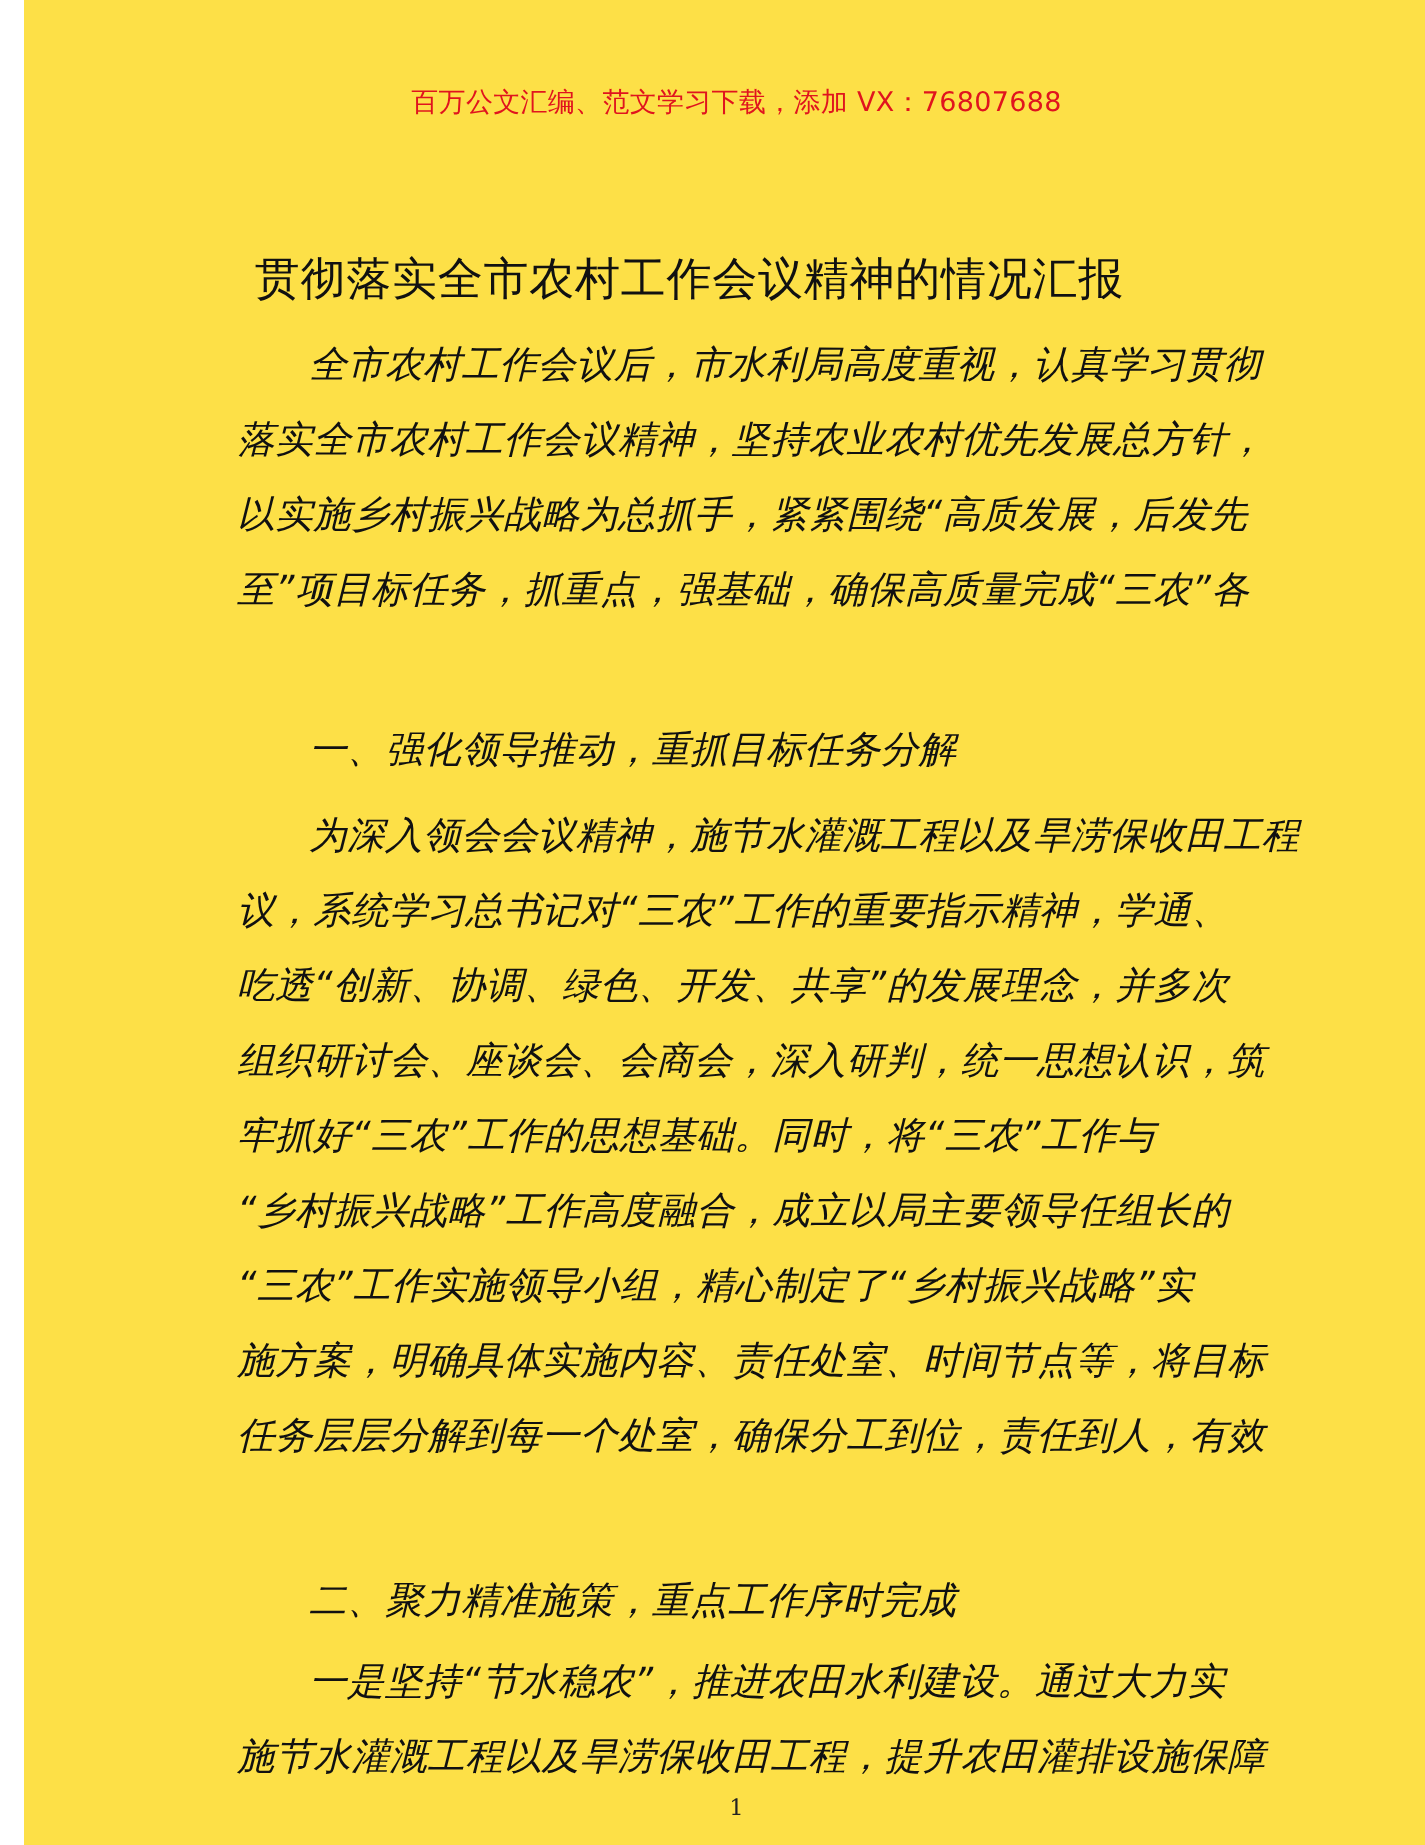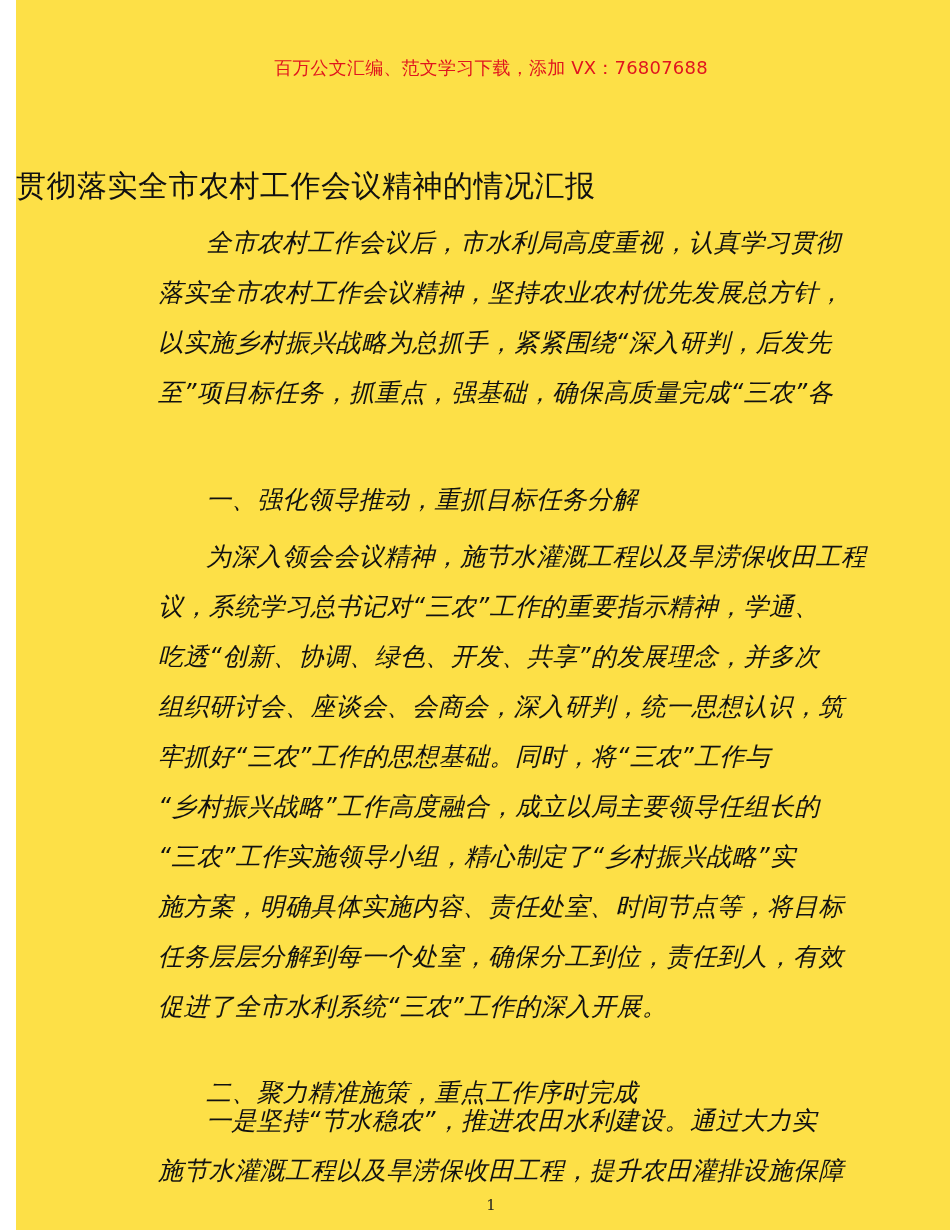--- a/index.html
+++ b/index.html
@@ -31,21 +31,21 @@
     text-align: center;
     font-size: 18px;
     color: #e0141e;
     letter-spacing: 0.2px;
   }
   .title {
     position: absolute;
     top: 166px;
     left: 0;
     width: 887px;
-    text-align: left;
+    text-align: center;
     font-size: 30px;
     color: #111111;
     letter-spacing: 0.5px;
   }
   .line {
     position: absolute;
     left: 142px;
     width: 680px;
     font-size: 25px;
     line-height: 34px;
@@ -69,35 +69,34 @@
 </head>
 <body>
 
 <div class="page">
   <div class="banner">百万公文汇编、范文学习下载，添加 VX：76807688</div>
 
   <div class="title">贯彻落实全市农村工作会议精神的情况汇报</div>
 
   <div class="line indent" style="top:226px">全市农村工作会议后，市水利局高度重视，认真学习贯彻</div>
   <div class="line" style="top:276px">落实全市农村工作会议精神，坚持农业农村优先发展总方针，</div>
-  <div class="line" style="top:326px">以实施乡村振兴战略为总抓手，紧紧围绕“深入研判，后发先</div>
+  <div class="line" style="top:326px">以实施乡村振兴战略为总抓手，紧紧围绕“高质发展，后发先</div>
   <div class="line" style="top:376px">至”项目标任务，抓重点，强基础，确保高质量完成“三农”各</div>
 
   <div class="line indent" style="top:483px">一、强化领导推动，重抓目标任务分解</div>
 
   <div class="line indent" style="top:540px">为深入领会会议精神，施节水灌溉工程以及旱涝保收田工程</div>
   <div class="line" style="top:590px">议，系统学习总书记对“三农”工作的重要指示精神，学通、</div>
   <div class="line" style="top:640px">吃透“创新、协调、绿色、开发、共享”的发展理念，并多次</div>
   <div class="line" style="top:690px">组织研讨会、座谈会、会商会，深入研判，统一思想认识，筑</div>
   <div class="line" style="top:740px">牢抓好“三农”工作的思想基础。同时，将“三农”工作与</div>
   <div class="line" style="top:790px">“乡村振兴战略”工作高度融合，成立以局主要领导任组长的</div>
   <div class="line" style="top:840px">“三农”工作实施领导小组，精心制定了“乡村振兴战略”实</div>
   <div class="line" style="top:890px">施方案，明确具体实施内容、责任处室、时间节点等，将目标</div>
   <div class="line" style="top:940px">任务层层分解到每一个处室，确保分工到位，责任到人，有效</div>
-  <div class="line" style="top:990px">促进了全市水利系统“三农”工作的深入开展。</div>
 
-  <div class="line indent" style="top:1076px">二、聚力精准施策，重点工作序时完成</div>
+  <div class="line indent" style="top:1050px">二、聚力精准施策，重点工作序时完成</div>
 
   <div class="line indent" style="top:1104px">一是坚持“节水稳农”，推进农田水利建设。通过大力实</div>
   <div class="line" style="top:1154px;">施节水灌溉工程以及旱涝保收田工程，提升农田灌排设施保障</div>
 
   <div class="pagenum" style="top:1196px">1</div>
 </div>
 
 </body></html>

